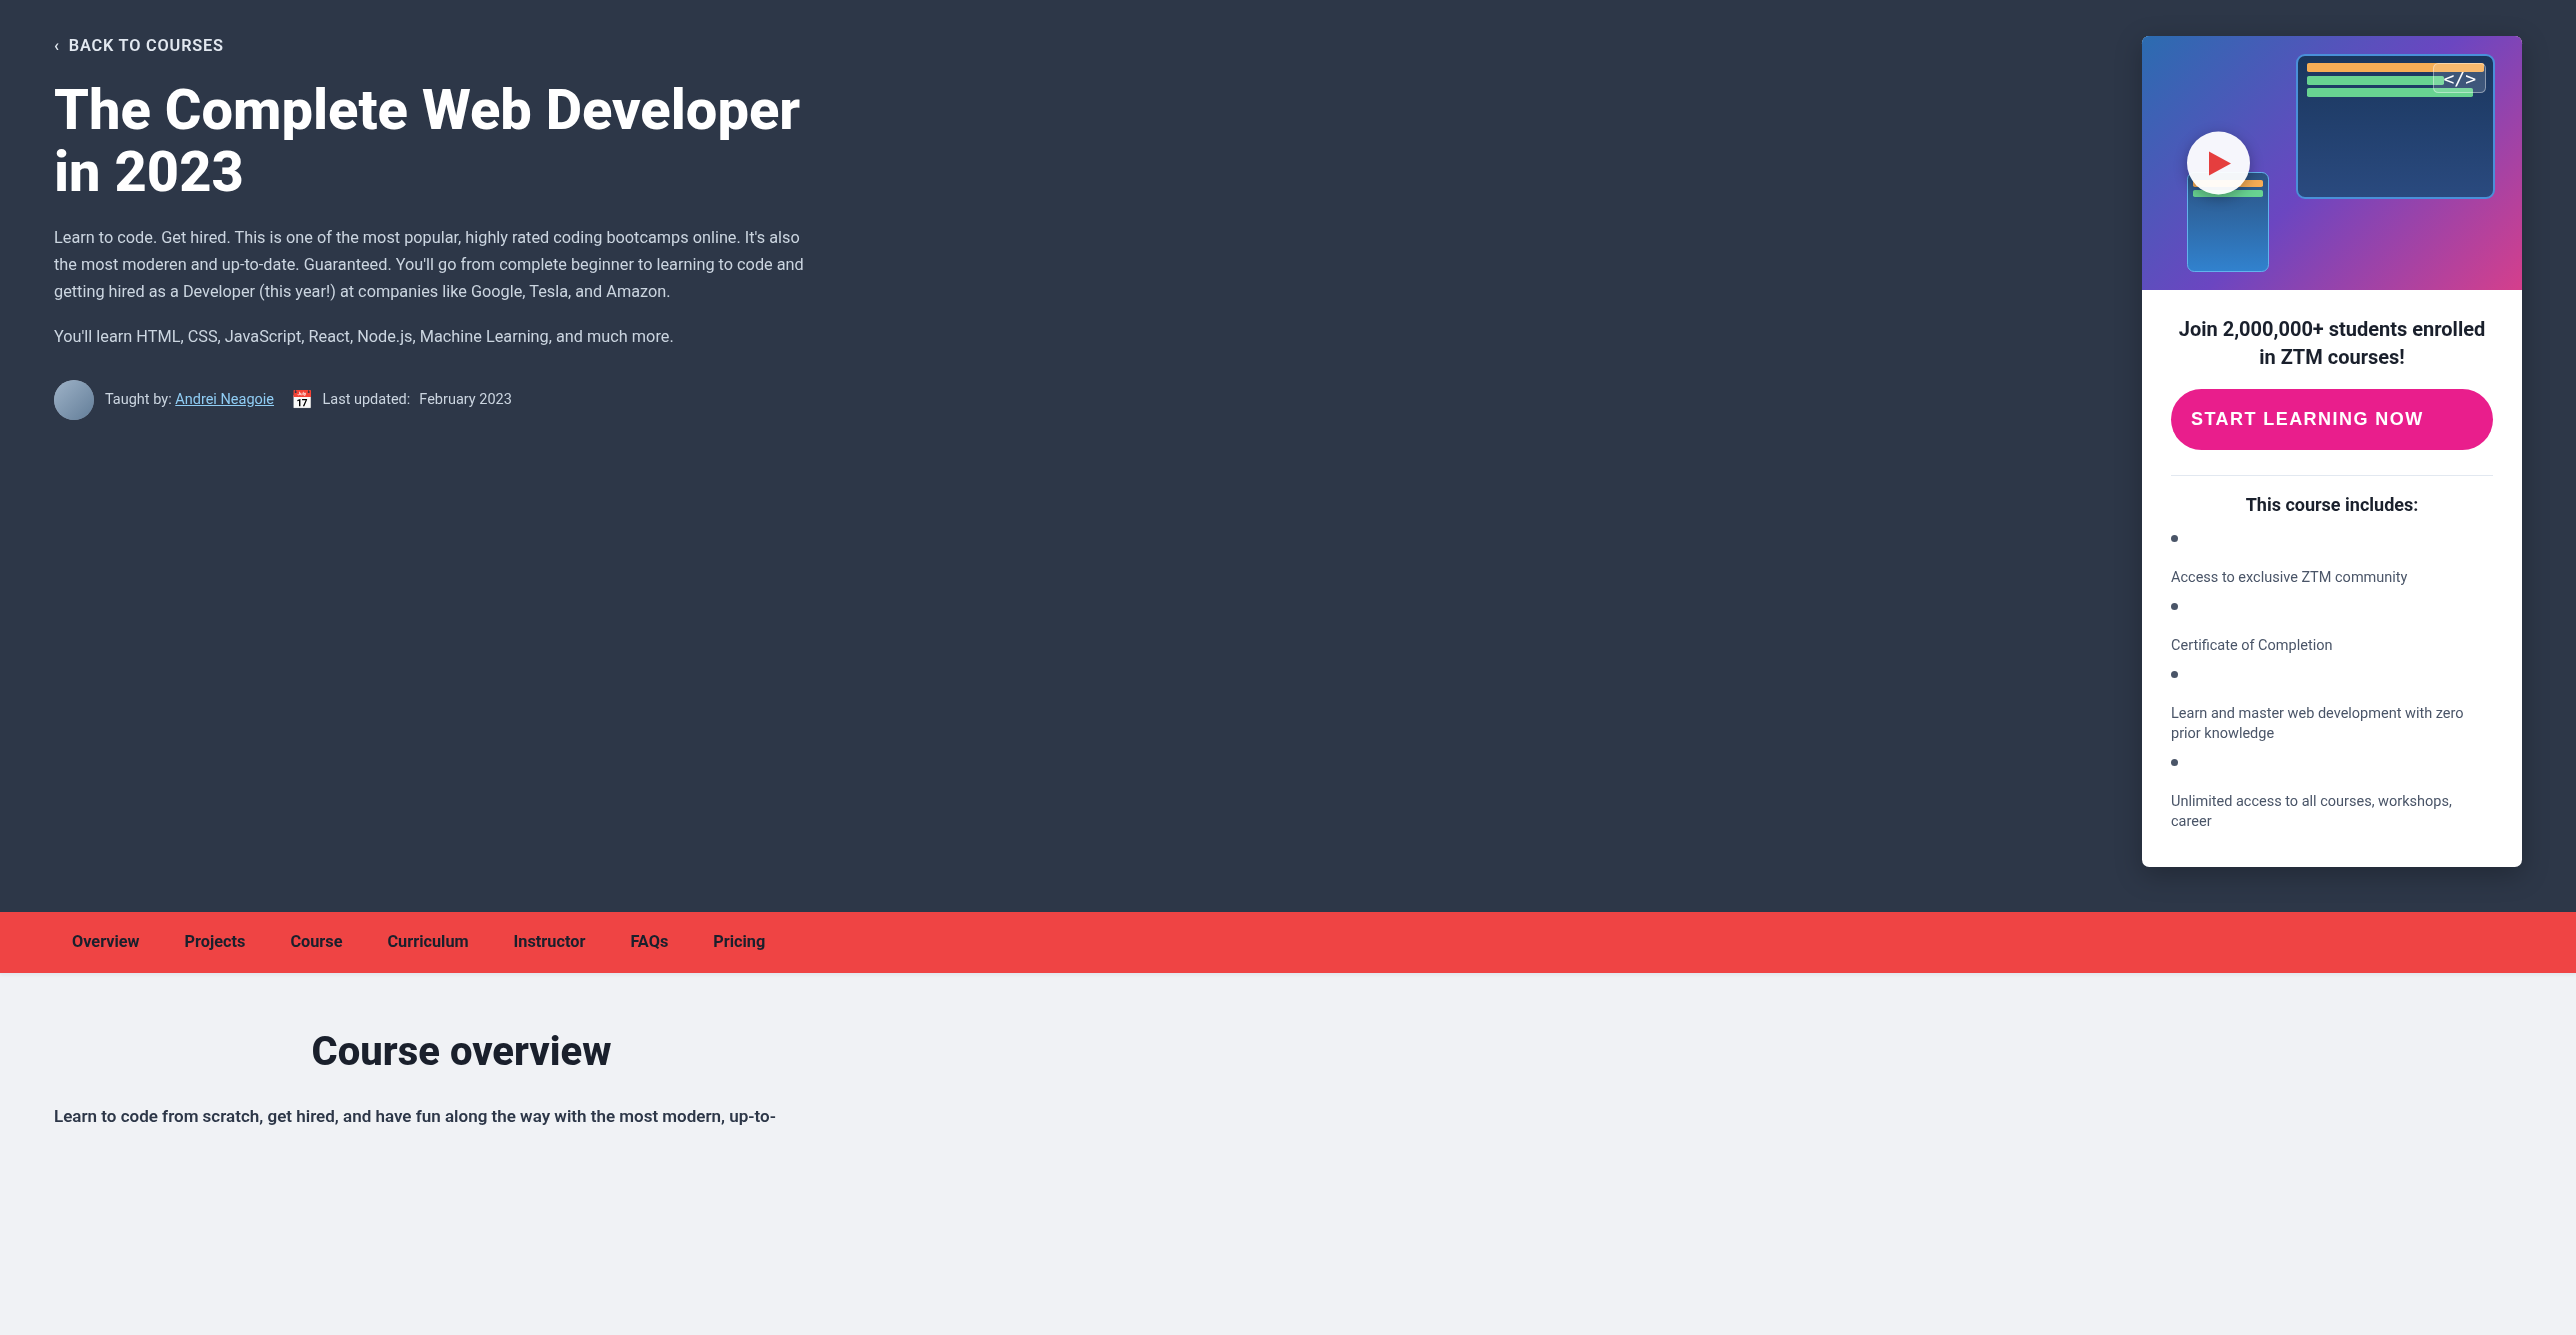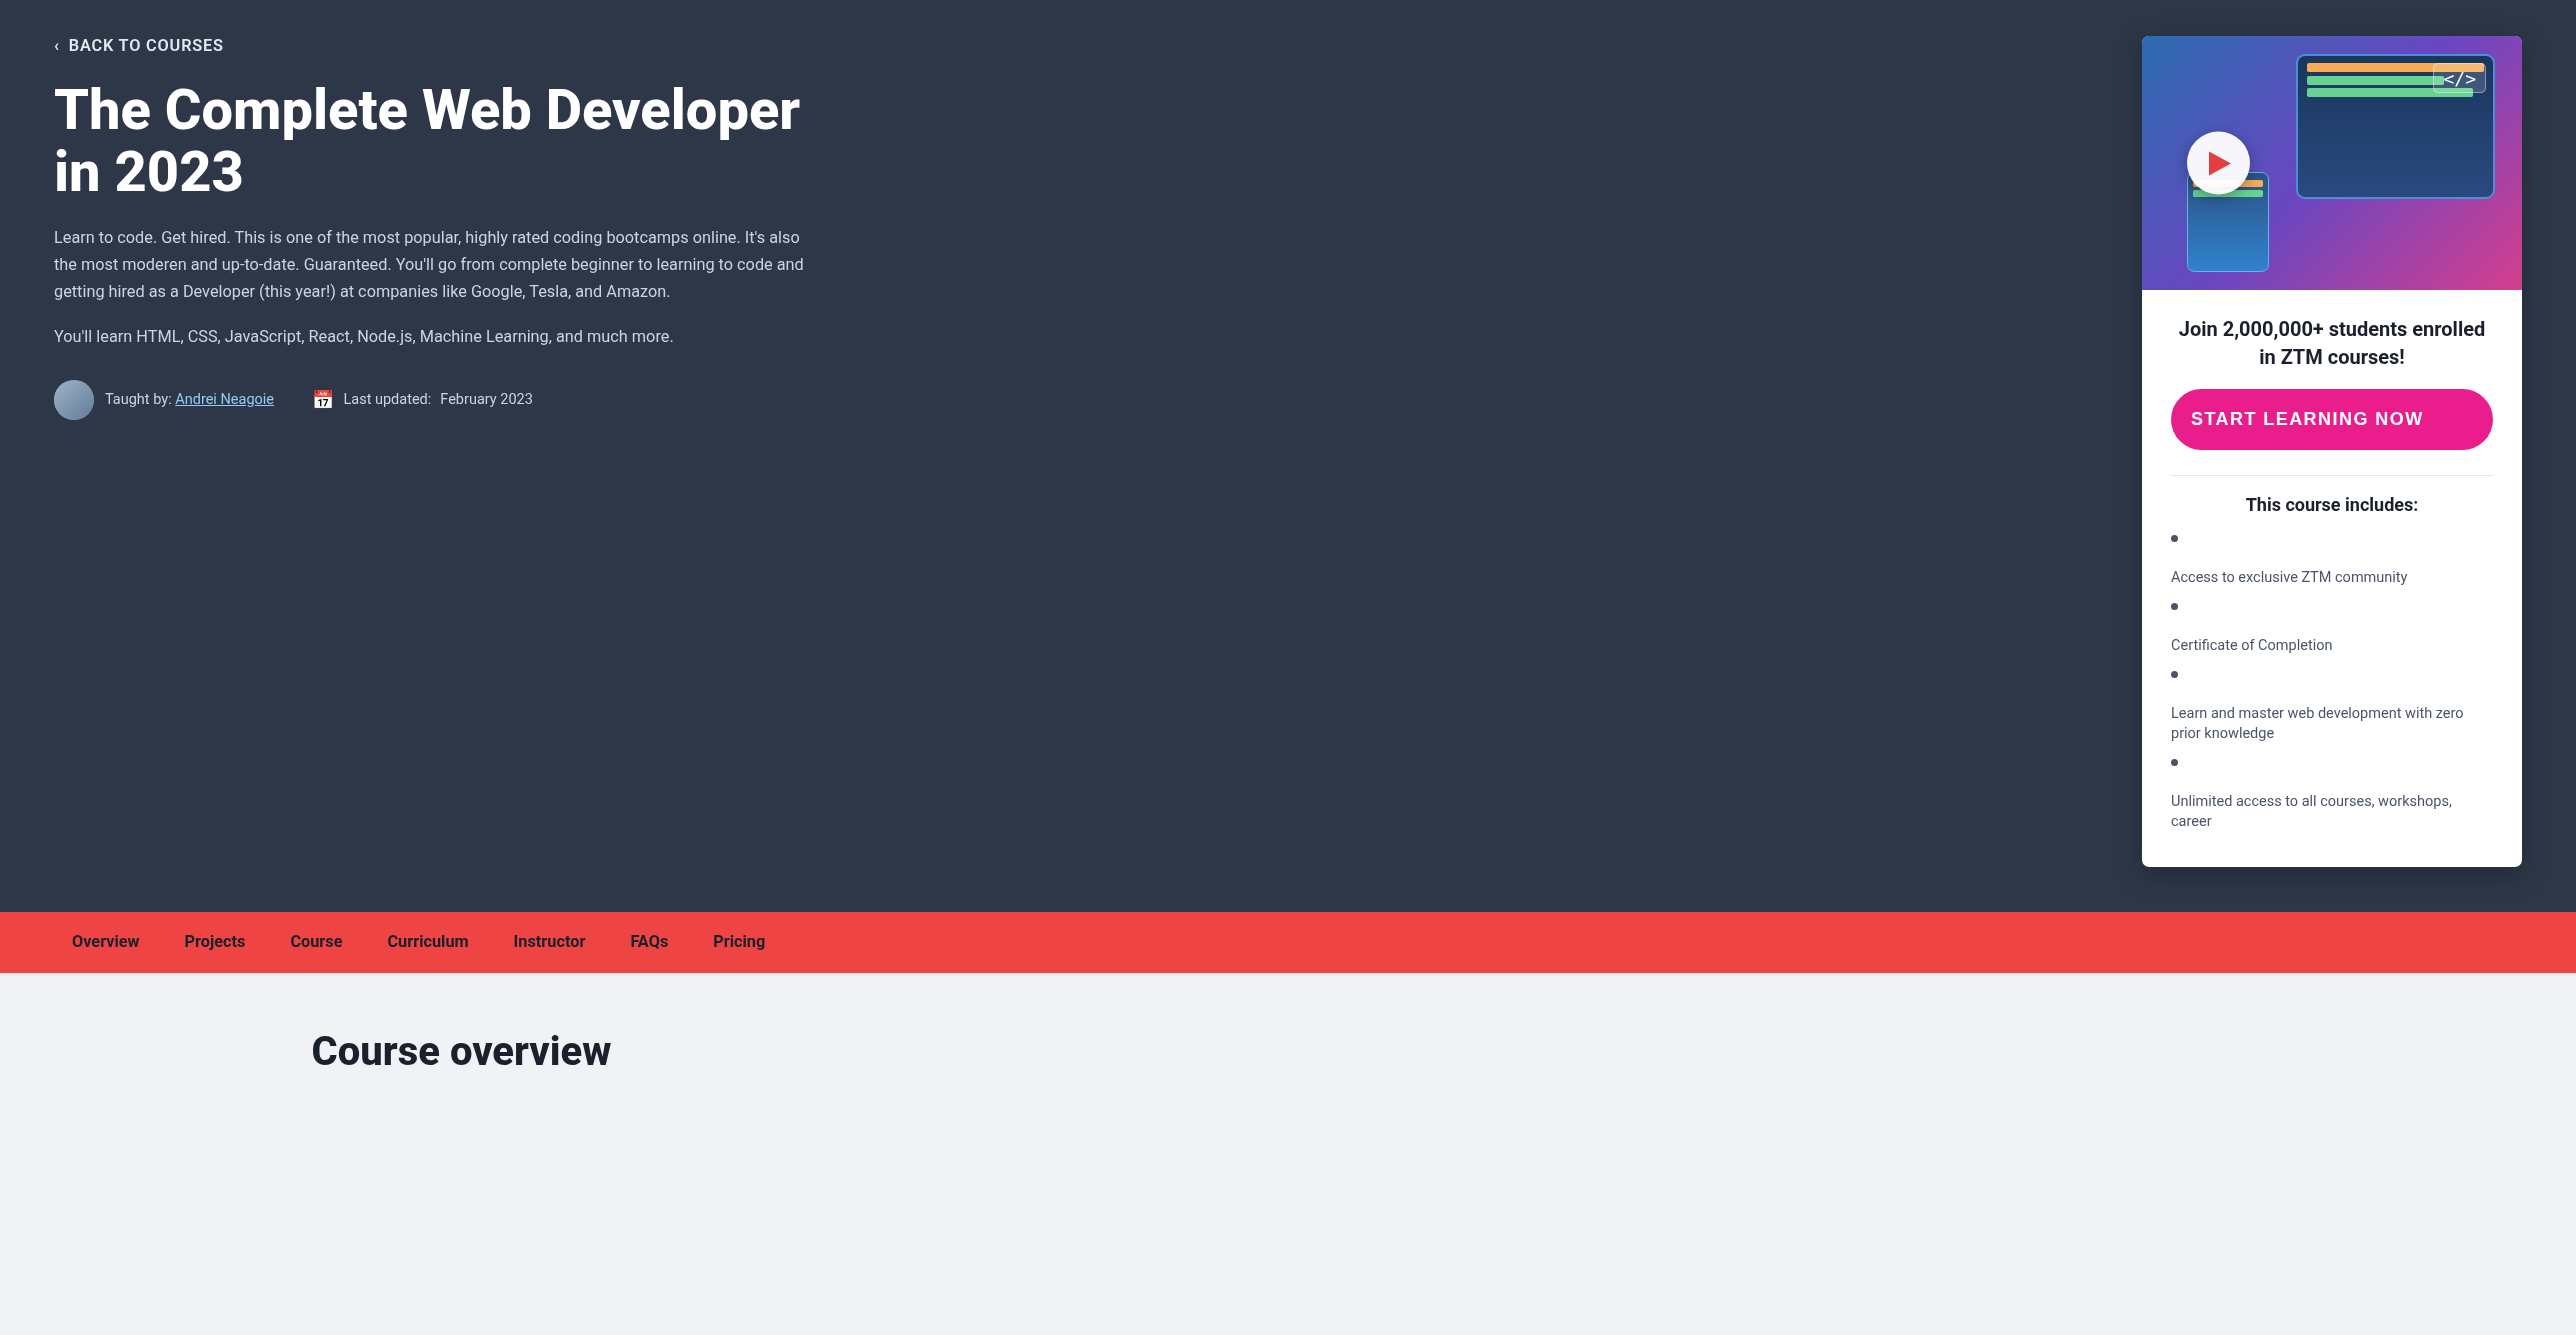--- a/index.html
+++ b/index.html
@@ -51,21 +51,21 @@
     }
     .hero-tech {
       color: #cbd5e0;
       font-size: 16.3px;
       line-height: 1.65;
       margin-bottom: 29px;
     }
     .hero-meta {
       display: flex;
       align-items: center;
-      gap: 38px;
+      gap: 17px;
     }
     .instructor-info {
       display: flex;
       align-items: center;
       gap: 11px;
     }
     .instructor-avatar {
       width: 40px;
       height: 40px;
       border-radius: 50%;
@@ -377,15 +377,16 @@
     <div class="nav-tab">Course</div>
     <div class="nav-tab">Curriculum</div>
     <div class="nav-tab">Instructor</div>
     <div class="nav-tab">FAQs</div>
     <div class="nav-tab">Pricing</div>
   </nav>
 
 <div class="main-content">
   <div class="content-area">
     <h2 class="section-title">Course overview</h2>
+    <p class="section-body">Learn to code from scratch, get hired, and have fun along the way with the most modern, up-to-</p>
   </div>
 </div>
 
 
 </body></html>

